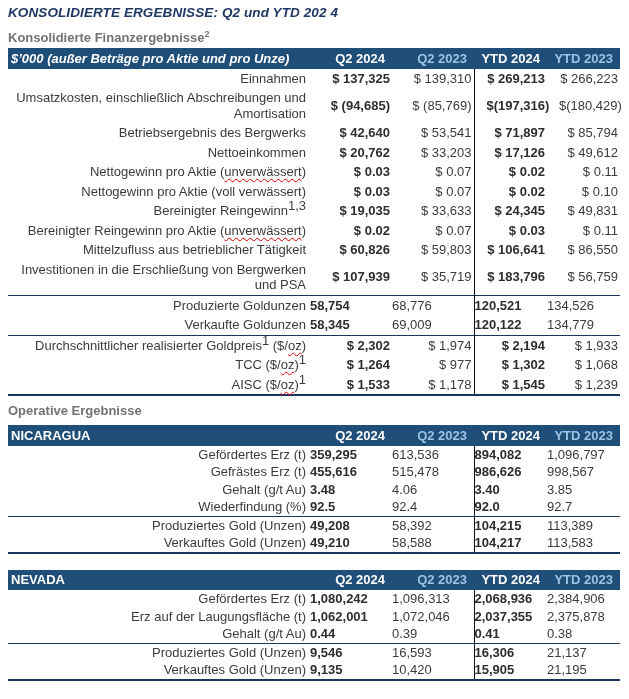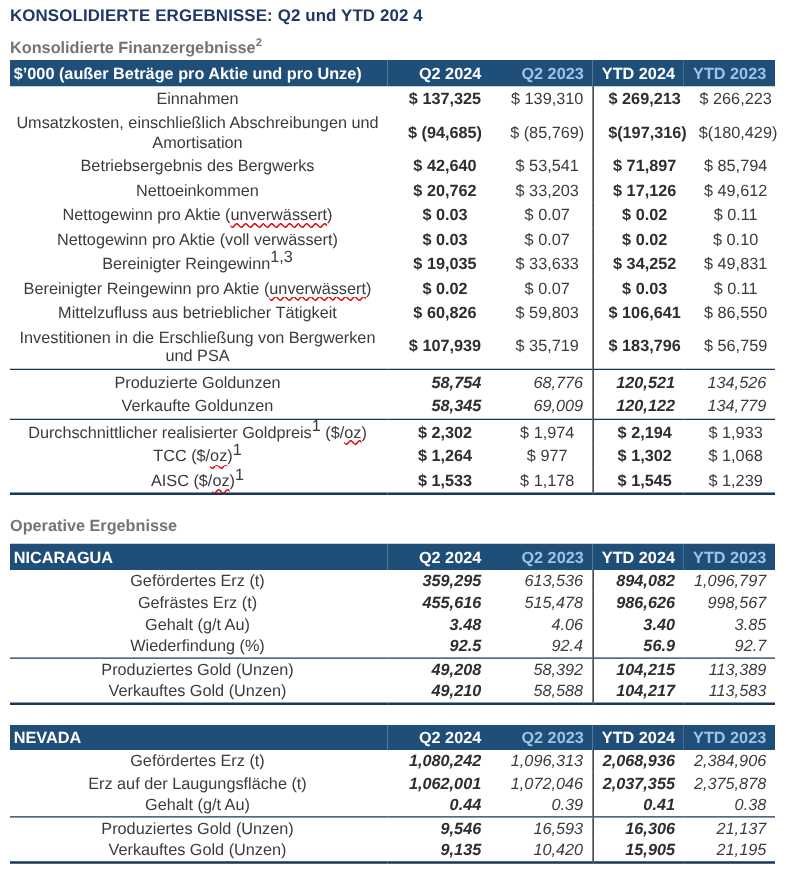--- a/index.html
+++ b/index.html
@@ -7,56 +7,56 @@
   body {
     width:629px; height:699px; overflow:hidden;
     font-family:"Liberation Sans", sans-serif;
     color:#3b3b3b;
     -webkit-font-smoothing:antialiased;
   }
   .page { padding:5px 8px 0 8px; width:629px; height:699px; }
 
   h1.doc-title {
     font-size:13.5px; font-weight:bold; color:#1F3864;
-    letter-spacing:0.1px; margin:0 0 9px 0; line-height:16px;
+    letter-spacing:0.1px; margin:0 0 9px 0; line-height:16px;font-style:italic;
   }
   h2.section-heading {
     font-size:13px; font-weight:bold; color:#737373;
     margin:0 0 3px 0; line-height:15px;
   }
   h2.section-heading sup { font-size:9px; }
-  h2.op-heading { margin-top:17px; margin-bottom:7px; }
+  h2.op-heading { margin-top:7px; margin-bottom:7px; }
 
   table.fin {
     border-collapse:collapse; table-layout:fixed;
     width:612px; font-size:13px;
   }
   table.fin col.c-label { width:302px; }
   table.fin col.c-q24 { width:82px; }
   table.fin col.c-q23 { width:82px; }
   table.fin col.c-y24 { width:73px; }
   table.fin col.c-y23 { width:73px; }
 
   thead th {
     background:#1F4E79; color:#fff; font-weight:bold;
     text-align:right; padding:2.5px 7px 3px 0;
     line-height:15px; vertical-align:middle;
   }
   thead th.h-label { text-align:left; padding-left:3px; }
-  table.t1 thead th.h-label { }
+  table.t1 thead th.h-label { font-style:italic; }
   thead th.c2023 { color:#9DC3E6; }
 
   tbody td {
     padding:2px 8px 2px 0; line-height:15.5px; vertical-align:middle;
   }
   tbody td.lbl {
-    text-align:center; padding-left:2px; padding-right:4px; vertical-align:top;
-  }
-  tbody td.val-left  { text-align:center; padding-left:12px; padding-right:2px; }
-  tbody td.val-right { text-align:right; padding-right:7px;font-style:italic; }
+    text-align:right; padding-left:2px; padding-right:4px; vertical-align:top;
+  }
+  tbody td.val-left  { text-align:right; padding-left:12px; padding-right:2px; }
+  tbody td.val-right { text-align:left; padding-right:7px; }
   tbody td:nth-child(2), tbody td:nth-child(4) { font-weight:bold; color:#2e2e2e; }
   tbody td:nth-child(4) { border-left:1.5px solid #111; }
   tbody tr.sep td { border-top:1.5px solid #17375E; }
   tbody tr:last-child td { border-bottom:2px solid #17375E; }
 
   table.op tbody td { padding-top:1px; padding-bottom:1px; }
 
   sup { font-size:13px; line-height:0; vertical-align:super; }
   .squiggle {
     text-decoration:underline wavy #e00000;
@@ -132,21 +132,21 @@
           <td class="lbl">Nettogewinn pro Aktie (voll verwässert)</td>
           <td class="val-left">$ 0.03</td>
           <td class="val-left">$ 0.07</td>
           <td class="val-left">$ 0.02</td>
           <td class="val-left">$ 0.10</td>
         </tr>
         <tr>
           <td class="lbl">Bereinigter Reingewinn<sup>1,3</sup></td>
           <td class="val-left">$ 19,035</td>
           <td class="val-left">$ 33,633</td>
-          <td class="val-left">$ 34,252</td>
+          <td class="val-left">$ 24,345</td>
           <td class="val-left">$ 49,831</td>
         </tr>
         <tr>
           <td class="lbl">Bereinigter Reingewinn pro Aktie (<span class="squiggle">unverwässert</span>)</td>
           <td class="val-left">$ 0.02</td>
           <td class="val-left">$ 0.07</td>
           <td class="val-left">$ 0.03</td>
           <td class="val-left">$ 0.11</td>
         </tr>
         <tr>
@@ -239,21 +239,21 @@
           <td class="lbl">Gehalt (g/t Au)</td>
           <td class="val-right">3.48</td>
           <td class="val-right">4.06</td>
           <td class="val-right">3.40</td>
           <td class="val-right">3.85</td>
         </tr>
         <tr>
           <td class="lbl">Wiederfindung (%)</td>
           <td class="val-right">92.5</td>
           <td class="val-right">92.4</td>
-          <td class="val-right">56.9</td>
+          <td class="val-right">92.0</td>
           <td class="val-right">92.7</td>
         </tr>
         <tr class="sep">
           <td class="lbl">Produziertes Gold (Unzen)</td>
           <td class="val-right">49,208</td>
           <td class="val-right">58,392</td>
           <td class="val-right">104,215</td>
           <td class="val-right">113,389</td>
         </tr>
         <tr>

